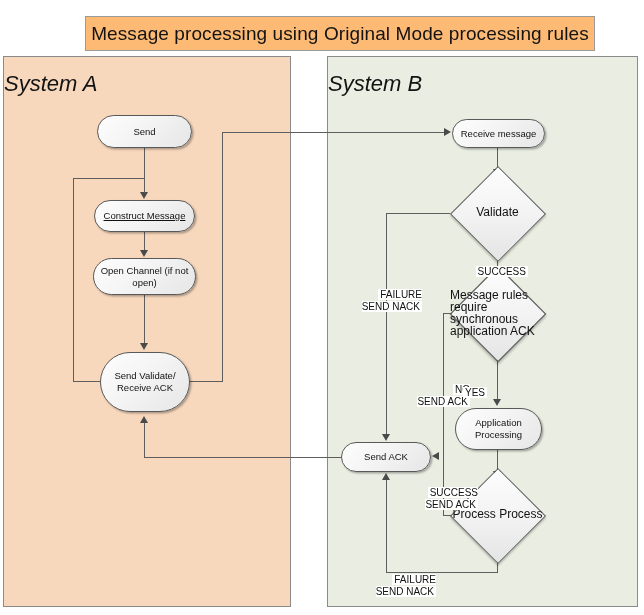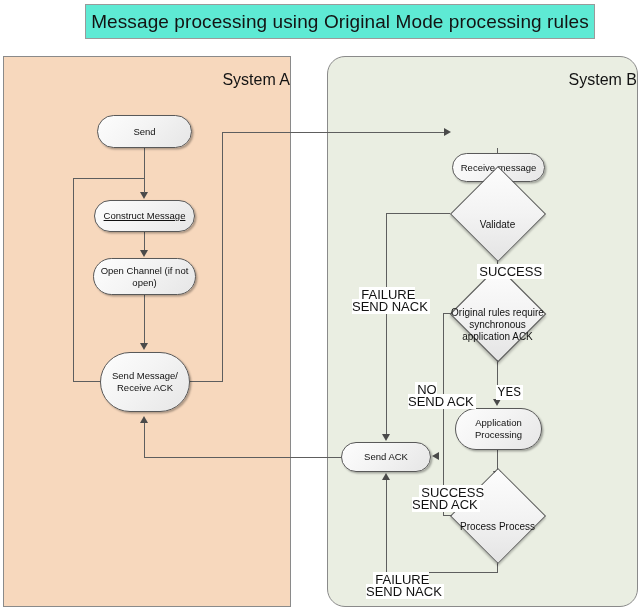--- a/index.html
+++ b/index.html
@@ -1,31 +1,31 @@
 <!DOCTYPE html>
 <html><head>
 <meta charset="utf-8">
 <style>
   html,body{margin:0;padding:0;background:#ffffff;}
   body{width:644px;height:615px;position:relative;overflow:hidden;
        font-family:"Liberation Sans",sans-serif;color:#1a1a1a;}
 
   #title-box{
-    position:absolute;left:85px;top:4px;width:508px;height:33px;
-    background:#5eead4;border:1px solid #9a9a9a;
+    position:absolute;left:85px;top:16px;width:508px;height:33px;
+    background:#fdba74;border:1px solid #9a9a9a;
     display:flex;align-items:center;justify-content:center;
     font-size:19px;color:#131313;letter-spacing:.1px;
   }
 
   .lane{position:absolute;border:1px solid #8a8a8a;box-sizing:border-box;}
   #lane-a{left:3px;top:56px;width:288px;height:551px;background:#f7d8bd;}
-  #lane-b{left:327px;top:56px;width:311px;height:551px;background:#eaeee2;border-radius:18px;}
+  #lane-b{left:327px;top:56px;width:311px;height:551px;background:#eaeee2;}
   .lane-title{
-    position:absolute;left:0;right:0;top:14px;text-align:right;
-    font-size:16px;color:#131313;
+    position:absolute;left:0;right:0;top:14px;text-align:left;
+    font-size:22px;color:#131313;font-style:italic;
   }
 
   
   .node{
     position:absolute;box-sizing:border-box;
     background:linear-gradient(135deg,#fdfdfd 0%,#f4f4f4 45%,#e6e6e6 100%);
     border:1px solid #595959;
     display:flex;align-items:center;justify-content:center;text-align:center;
     font-size:9.5px;line-height:12px;color:#111;
     box-shadow:1.5px 1.5px 2px rgba(0,0,0,.30);
@@ -36,40 +36,39 @@
 
   .diamond{
     position:absolute;
     background:linear-gradient(135deg,#fdfdfd 0%,#f3f3f3 50%,#e4e4e4 100%);
     border:1px solid #5c5c5c;
     transform:rotate(45deg);
     box-shadow:1.5px 1.5px 2px rgba(0,0,0,.22);
   }
   .diamond-label{
     position:absolute;display:flex;align-items:center;justify-content:center;
-    text-align:center;font-size:10px;line-height:11.5px;color:#111;
+    font-size:12px;line-height:11.5px;color:#111;
     pointer-events:none;
-    margin-top:12px;
   }
 
   
   .ln{position:absolute;background:#5e5e5e;}
   .lnh{height:1.4px;}
   .lnv{width:1.4px;}
 
   .arw{position:absolute;width:0;height:0;}
   .arw-d{border-left:4.5px solid transparent;border-right:4.5px solid transparent;border-top:7px solid #4a4a4a;}
   .arw-u{border-left:4.5px solid transparent;border-right:4.5px solid transparent;border-bottom:7px solid #4a4a4a;}
   .arw-r{border-top:4.5px solid transparent;border-bottom:4.5px solid transparent;border-left:7px solid #4a4a4a;}
   .arw-l{border-top:4.5px solid transparent;border-bottom:4.5px solid transparent;border-right:7px solid #4a4a4a;}
 
   
   .elabel{
-    position:absolute;font-size:13px;line-height:12.5px;color:#111;
-    text-align:left;white-space:pre;
+    position:absolute;font-size:10px;line-height:12.5px;color:#111;
+    text-align:right;white-space:pre;
   }
   .elabel span{background:#ffffff;padding:0 2px;}
 </style>
 </head>
 <body>
 
 <div id="title-box">Message processing using Original Mode processing rules</div>
 
 <div class="lane" id="lane-a">
   <div class="lane-title">System A</div>
@@ -130,30 +129,30 @@
 <div class="arw arw-u" style="left:382px;top:473px;"></div>
 
 <div class="node pill" style="left:97px;top:115px;width:95px;height:33px;">Send</div>
 
 <div class="node pill" style="left:94px;top:200px;width:101px;height:32px;text-decoration:underline;">Construct Message</div>
 
 <div class="node rounded-lg" style="left:93px;top:258px;width:103px;height:37px;padding:0 6px;">
   <span>Open Channel (if not open)</span>
 </div>
 
-<div class="node soft" style="left:100px;top:352px;width:90px;height:60px;white-space:pre-line;">Send Message/
+<div class="node soft" style="left:100px;top:352px;width:90px;height:60px;white-space:pre-line;">Send Validate/
 Receive ACK</div>
 
-<div class="node pill" style="left:452px;top:119px;width:93px;height:29px;margin-top:34px;">Receive message</div>
+<div class="node pill" style="left:452px;top:119px;width:93px;height:29px;">Receive message</div>
 
 <div class="diamond" style="left:464px;top:180px;width:66px;height:66px;"></div>
 <div class="diamond-label" style="left:450px;top:200px;width:95px;height:26px;">Validate</div>
 
 <div class="diamond" style="left:469px;top:285px;width:56px;height:56px;transform:rotate(45deg) scale(1.18,1.18);"></div>
-<div class="diamond-label" style="left:450px;top:283px;width:95px;height:60px;line-height:12px;">Original rules require synchronous application ACK</div>
+<div class="diamond-label" style="left:450px;top:283px;width:95px;height:60px;line-height:12px;">Message rules require synchronous application ACK</div>
 
 <div class="node rounded-lg" style="left:455px;top:408px;width:87px;height:42px;white-space:pre-line;">Application
 Processing</div>
 
 <div class="diamond" style="left:464px;top:482px;width:66px;height:66px;"></div>
 <div class="diamond-label" style="left:447px;top:503px;width:101px;height:24px;">Process Process</div>
 
 <div class="node rounded-lg" style="left:341px;top:442px;width:90px;height:30px;">Send ACK</div>
 
 <div class="elabel" style="left:470px;top:253px;width:56px;">
@@ -163,21 +162,21 @@
 <div class="elabel" style="left:352px;top:276px;width:70px;">
   <span>FAILURE
 SEND NACK</span>
 </div>
 
 <div class="elabel" style="left:408px;top:371px;width:62px;">
   <span>NO
 SEND ACK</span>
 </div>
 
-<div class="elabel" style="left:480px;top:374px;width:34px;font-family:Liberation Mono, monospace;">
+<div class="elabel" style="left:453px;top:374px;width:34px;">
   <span>YES</span>
 </div>
 
 <div class="elabel" style="left:412px;top:474px;width:66px;">
   <span>SUCCESS
 SEND ACK</span>
 </div>
 
 <div class="elabel" style="left:366px;top:561px;width:70px;">
   <span>FAILURE

